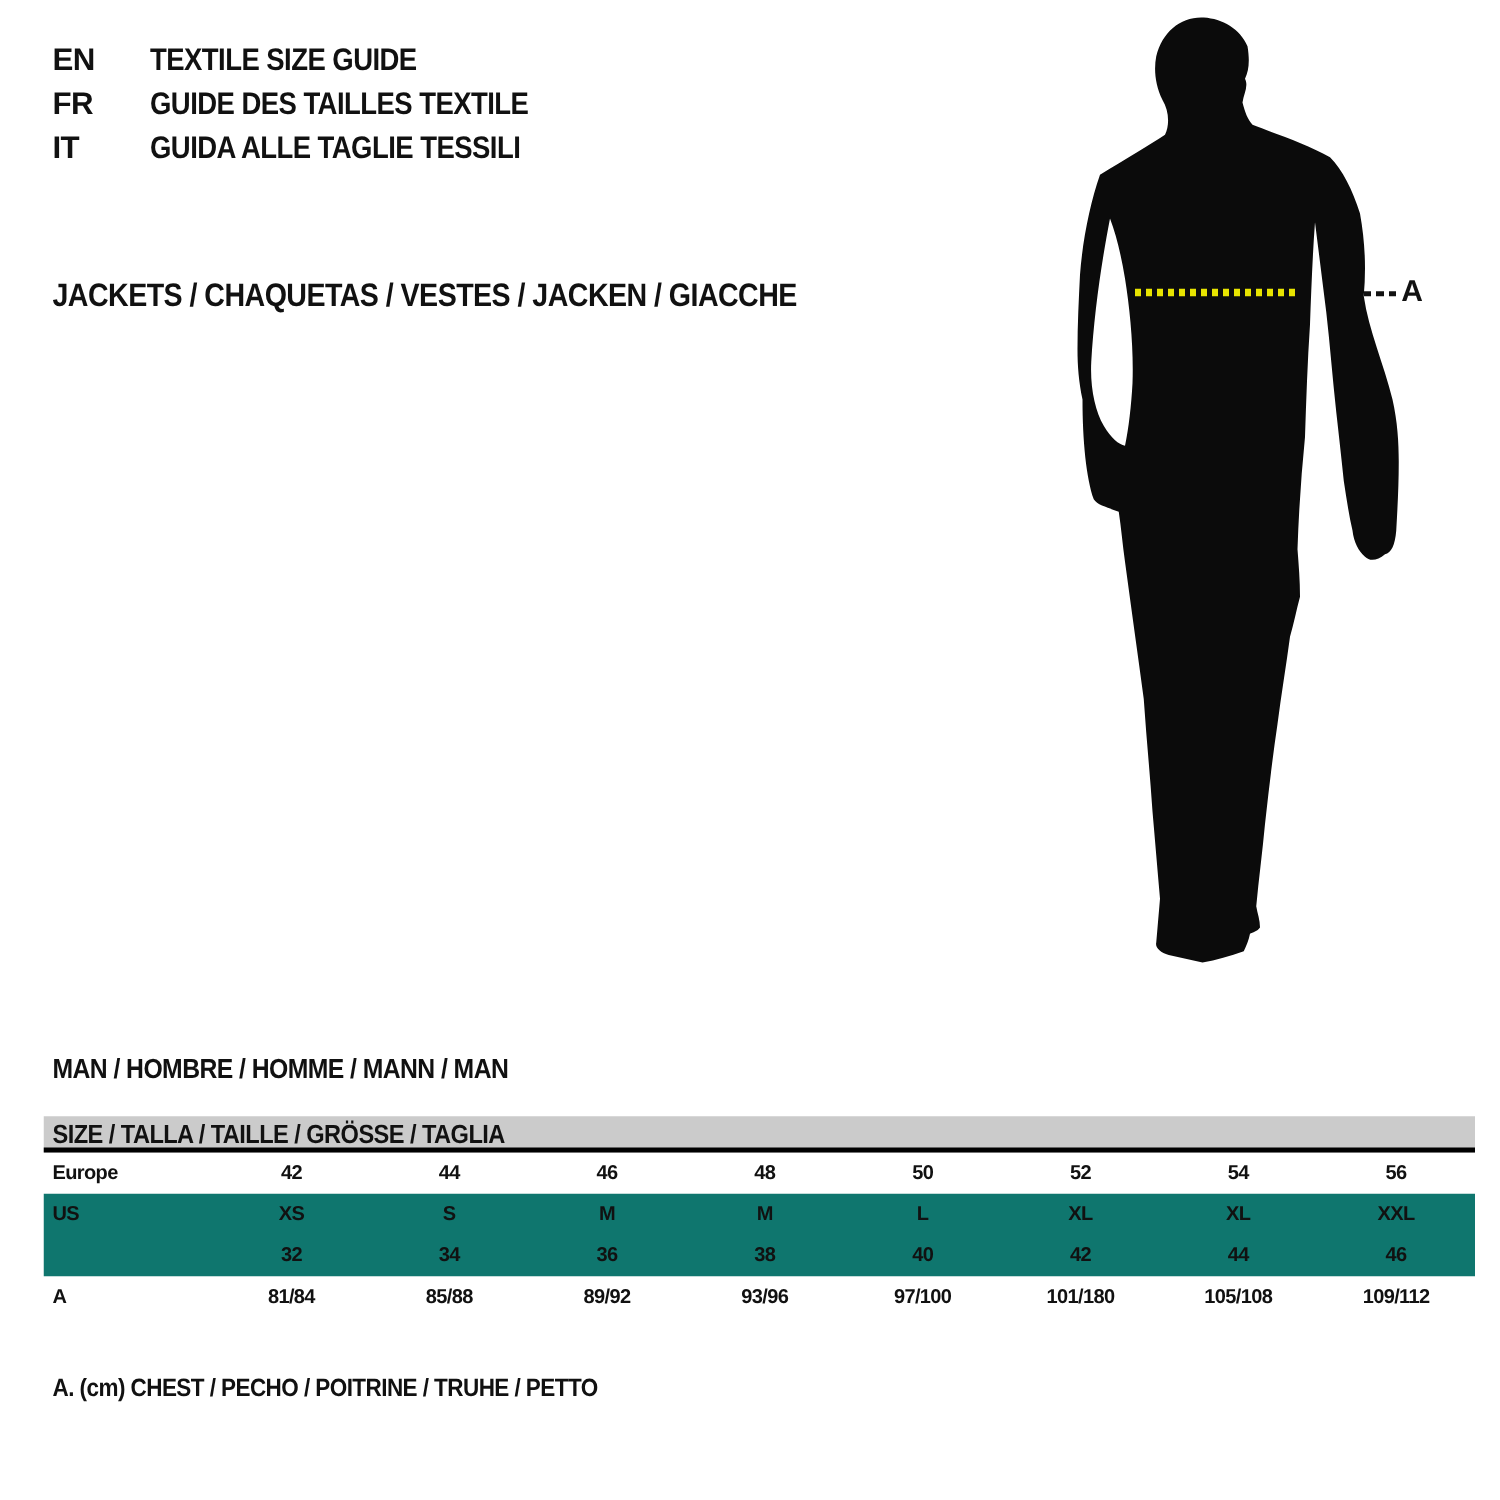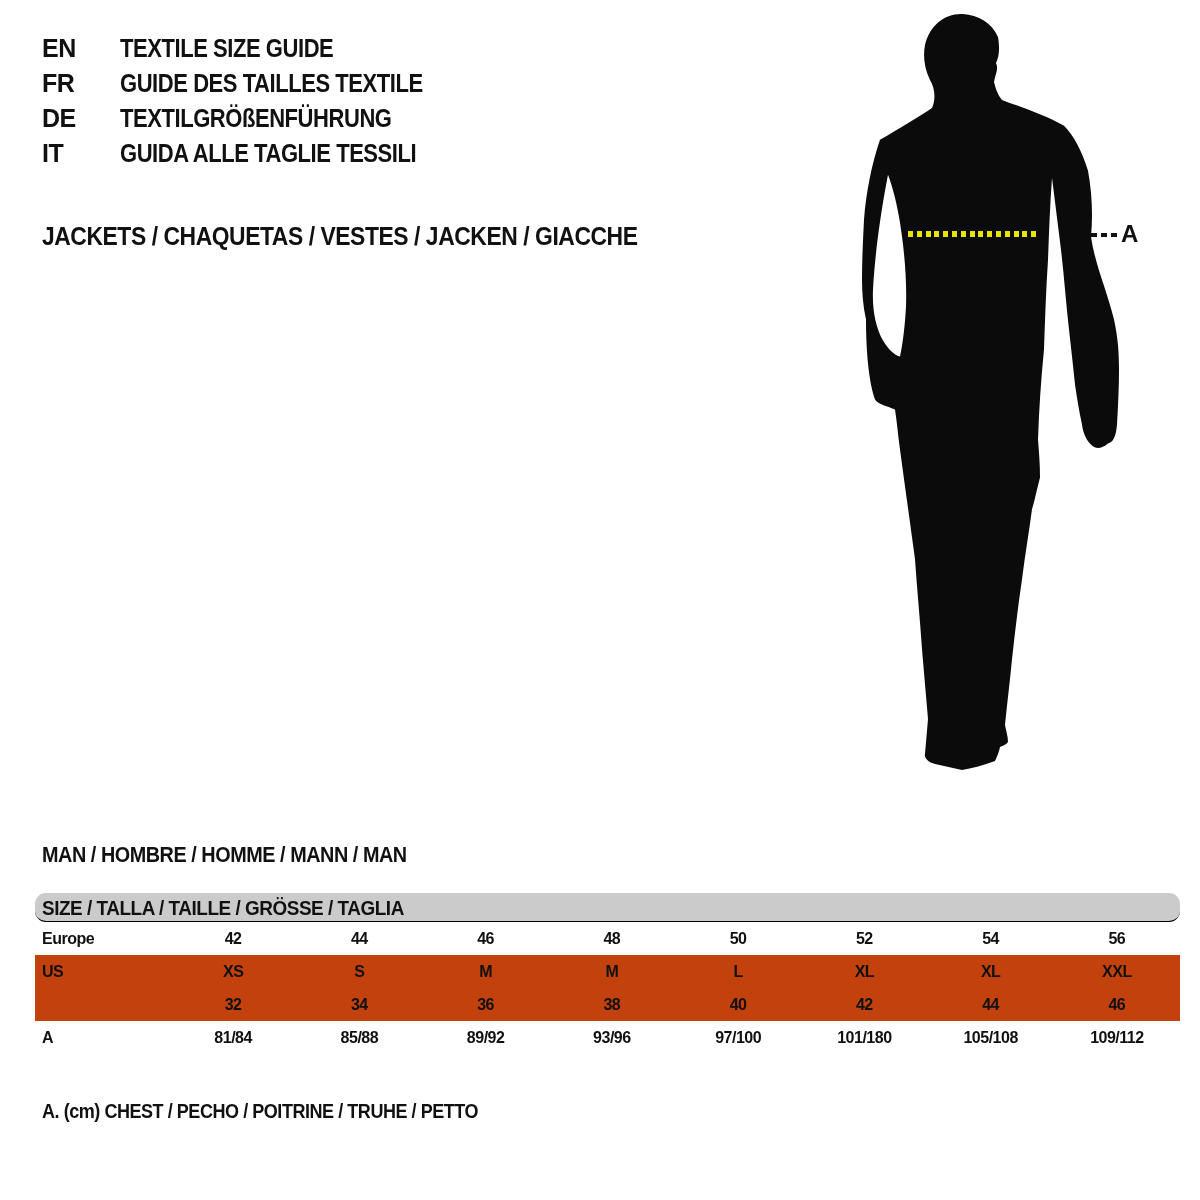--- a/index.html
+++ b/index.html
@@ -25,45 +25,41 @@
     background:repeating-linear-gradient(90deg,#e8e400 0 5px,rgba(0,0,0,0) 5px 8.8px); }
   .callout-dashes { position:absolute; left:1091px; top:233px; width:28px; height:4px;
     background:repeating-linear-gradient(90deg,#121212 0 6px,rgba(0,0,0,0) 6px 10px); }
   .measure-label { position:absolute; left:1121px; top:220px; font-size:24px; font-weight:700; }
 
   
   .man-heading { position:absolute; left:42px; top:842px; font-size:22px; font-weight:700; letter-spacing:-0.5px; }
 
   
   .size-table { position:absolute; left:35px; top:893px; width:1145px; }
-  .table-header { height:29px; line-height:29px; background:#cbcbcb; border-bottom:1px solid #000000;
-    padding-left:7px; font-size:21px; font-weight:700; letter-spacing:-0.5px;border-radius:11px; }
+  .table-header { height:29px; line-height:29px; background:#cbcbcb; border-bottom:4px solid #000000;
+    padding-left:7px; font-size:21px; font-weight:700; letter-spacing:-0.5px; }
   .t-row { display:flex; height:33px; line-height:33px; font-size:16px; font-weight:700; letter-spacing:-0.5px; }
-  .t-row.striped { background:#c2410c;align-items:center; }
+  .t-row.striped { background:#0f766e;align-items:center; }
   .t-label { width:135px; padding-left:7px; text-align:left; }
   .t-cell { flex:1; text-align:center; }
 
   
   .footnote { position:absolute; left:42px; top:1100px; font-size:20px; font-weight:700; letter-spacing:-0.5px; }
 </style>
 </head>
 <body>
 
 <div class="lang-block">
   <div class="lang-row">
     <span class="lang-code">EN</span>
     <span class="cond">TEXTILE SIZE GUIDE</span>
   </div>
   <div class="lang-row">
     <span class="lang-code">FR</span>
     <span class="cond">GUIDE DES TAILLES TEXTILE</span>
-  </div>
-  <div class="lang-row">
-    <span class="lang-code">DE</span>
-    <span class="cond">TEXTILGRÖßENFÜHRUNG</span>
   </div>
   <div class="lang-row">
     <span class="lang-code">IT</span>
     <span class="cond">GUIDA ALLE TAGLIE TESSILI</span>
   </div>
 </div>
 
 <div class="category-block">
   <div><span class="cond">JACKETS / CHAQUETAS / VESTES / JACKEN / GIACCHE</span></div>
 </div>

